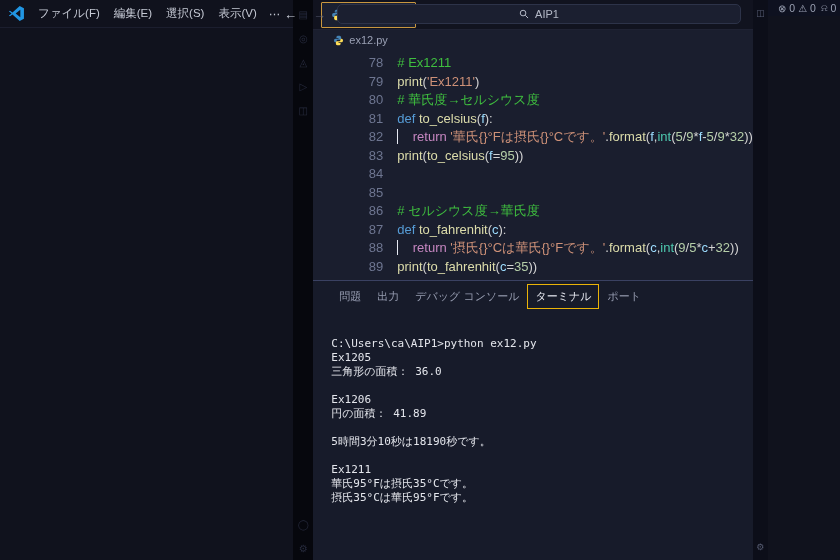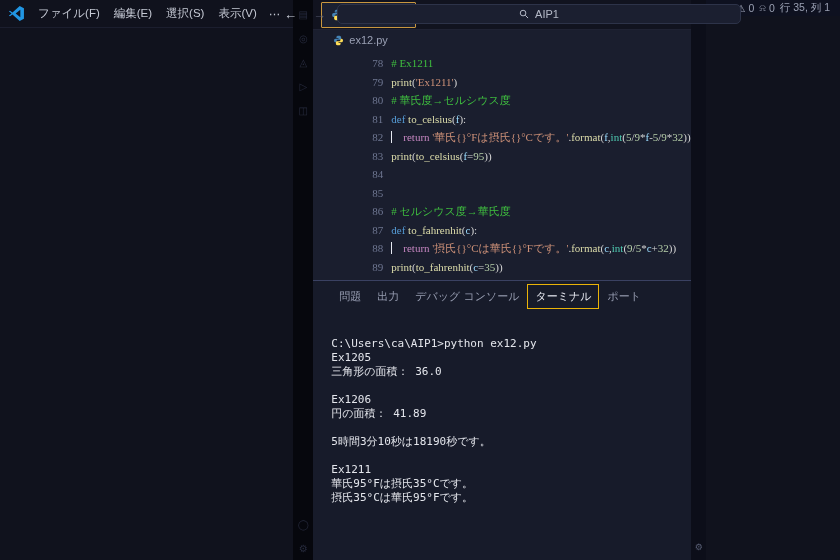--- a/index.html
+++ b/index.html
@@ -27,24 +27,24 @@
 
   
   .tabbar{height:30px;flex:0 0 auto;background:#11131f;display:flex;align-items:center;padding-left:8px;border-bottom:1px solid #1f2233}
   .tab{height:26px;display:flex;align-items:center;gap:6px;padding:0 9px;background:#1b2031;border:1px solid #c9973f;border-radius:1px;font-size:11.5px;color:#e7eaf2}
   .tab .close{color:#b9bece;font-size:11px;margin-left:4px}
 
   
   .breadcrumb{height:20px;flex:0 0 auto;display:flex;align-items:center;gap:5px;padding-left:20px;font-size:11px;color:#9aa0b4;background:#1a1e2e}
 
   
-  .editor{height:230px;flex:0 0 auto;overflow:hidden;padding-top:4px;font-family:Liberation Serif, serif;font-size:11px;line-height:18.5px}
+  .editor{height:230px;flex:0 0 auto;overflow:hidden;padding-top:4px;font-family:Liberation Sans, sans-serif;font-size:13px;line-height:18.5px}
   .code-line{display:flex;white-space:pre}
   .ln{flex:0 0 70px;text-align:right;color:#6e7691}
-  .code{margin-left:8px;white-space:pre}
+  .code{margin-left:14px;white-space:pre}
   .indent-guide{border-left:1px solid #e6e9f2}
   .tk-cm{color:#3fbf3f}.tk-fn{color:#dcdcaa}.tk-st{color:#ce9178}.tk-kw{color:#569cd6}
   .tk-ctl{color:#c586c0}.tk-ty{color:#4ec9b0}.tk-nu{color:#b5cea8}.tk-vr{color:#9cdcfe}.tk-pt{color:#d4d4d4}
 
   
   .panel{flex:1;min-height:0;border-top:1px solid #3a4162;background:#171b2a;display:flex;flex-direction:column}
   .panel-tabs{height:30px;flex:0 0 auto;display:flex;align-items:center;padding-left:18px;font-size:11px;color:#979db1}
   .panel-tab{padding:4px 7px;border:1px solid transparent;white-space:nowrap}
   .panel-tab.active{color:#e9ebf3;border:1px solid #eab308}
   .terminal{flex:1;overflow:hidden;padding:26px 0 0 18px;font-family:"DejaVu Sans Mono",monospace;font-size:11px;line-height:14px;color:#e4e6ec}

